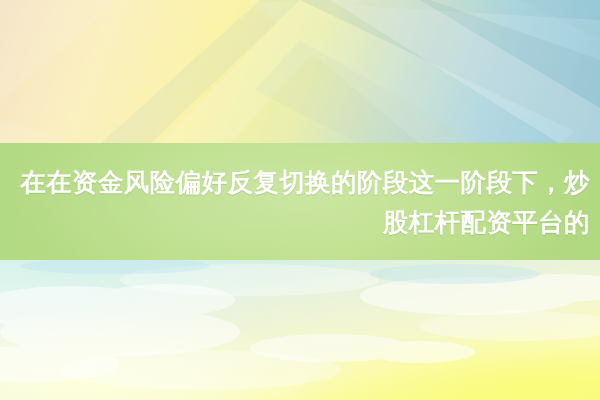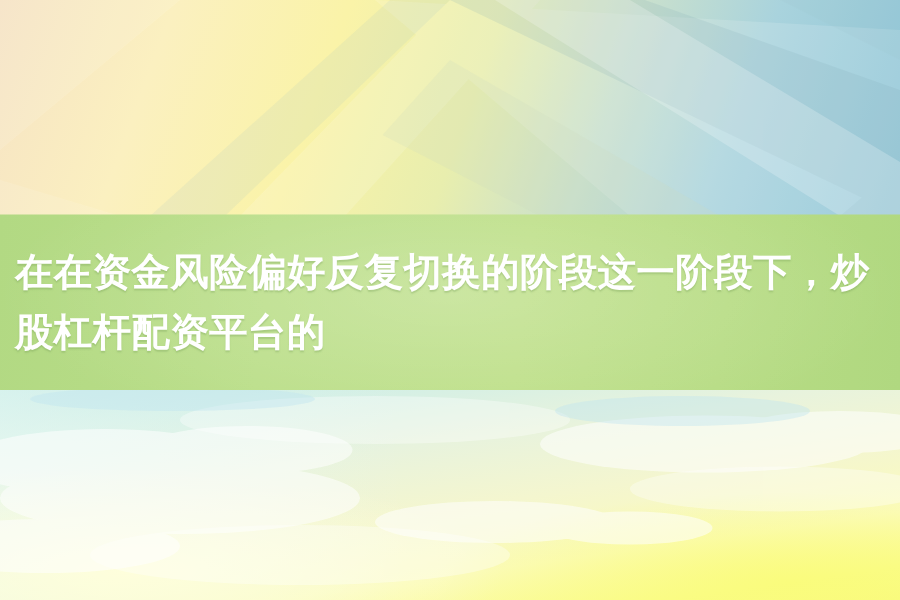--- a/index.html
+++ b/index.html
@@ -79,21 +79,21 @@
   }
   .band .sheen {
     position: absolute; inset: 0;
     background: radial-gradient(ellipse 70% 120% at 50% 45%, rgba(255,255,255,.22), rgba(255,255,255,0) 72%);
     pointer-events: none;
   }
   .caption {
     position: relative;
     width: 580px;
     margin: 15px auto;
-    text-align: left;
+    text-align: right;
     color: #ffffff;
     font-size: 25.5px;
     font-weight: bold;
     line-height: 40px;
     letter-spacing: .4px;
     text-shadow: 0 1px 1px rgba(120,160,90,.35);
     word-break: break-all;
   }
 </style>
 </head>

